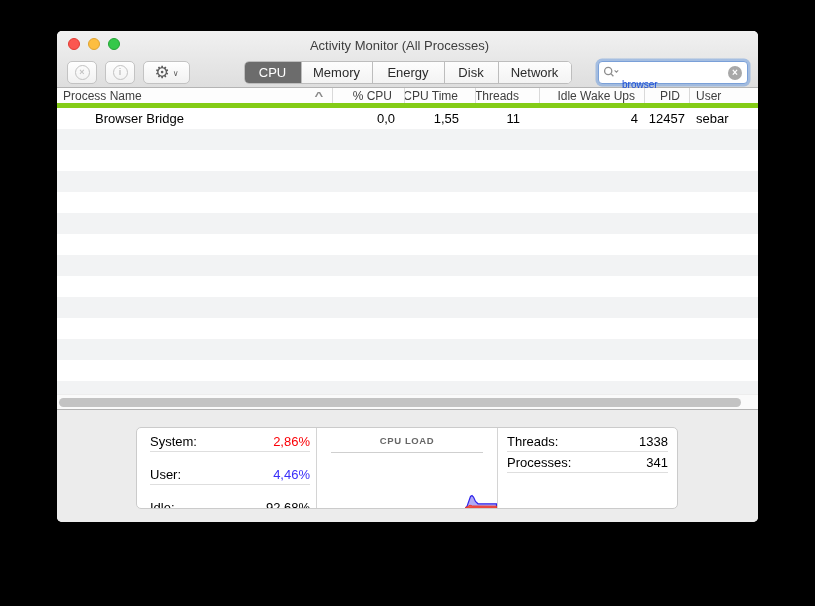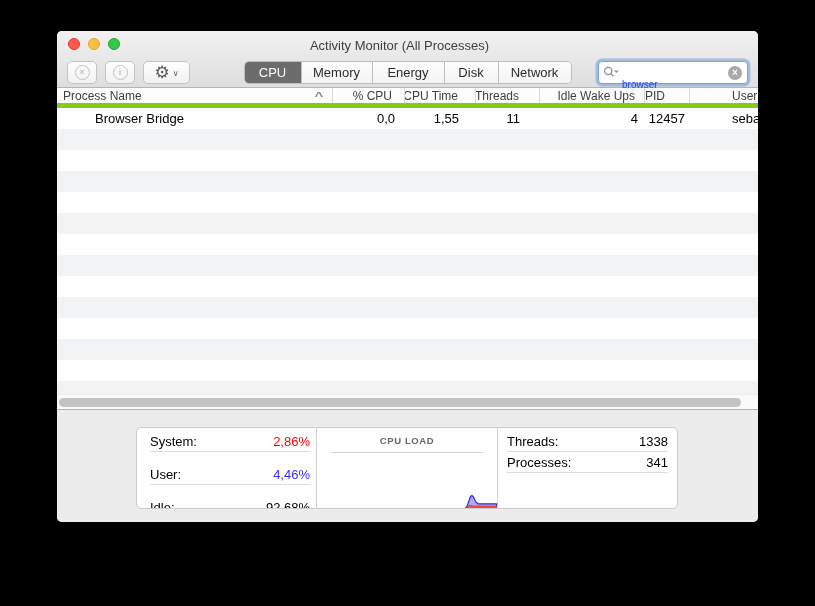--- a/index.html
+++ b/index.html
@@ -68,26 +68,26 @@
   .clear-btn {
     width: 14px; height: 14px; border-radius: 50%; background: #a8a8a8; color: #fff;
     font-size: 10px; font-weight: bold; line-height: 14px; text-align: center; flex: 0 0 14px; cursor: default;
   }
 
   
   .thead { height: 20px; flex: 0 0 20px; display: flex; background: #fdfdfd; border-bottom: 5px solid #84cc16; font-size: 12px; color: #3f3f3f; }
   .th { display: flex; align-items: center; border-right: 1px solid #d9d9d9; height: 100%; white-space: nowrap; overflow: hidden; }
   .th:last-child { border-right: none; }
   .c0 { width: 276px; } .c1 { width: 72px; } .c2 { width: 71px; } .c3 { width: 64px; }
-  .c4 { width: 105px; } .c5 { width: 45px; } .c6 { flex: 1; margin-left: 36px; }
+  .c4 { width: 105px; } .c5 { width: 45px; } .c6 { flex: 1; }
   .th.c0 { padding-left: 6px; }
   .sort-caret { margin-left: auto; padding-right: 8px; color: #8a8a8a; font-size: 10px; font-weight: bold; transform: scaleX(1.5) translateY(1px); }
   .th.num { justify-content: flex-end; }
   .th.c1 { padding-right: 12px; } .th.c2 { padding-right: 17px; } .th.c3 { padding-right: 20px; }
-  .th.c4 { padding-right: 9px; } .th.c5 { padding-right: 24px; }
+  .th.c4 { padding-right: 9px; } .th.c5 { padding-right: 9px; }
   .th.c6 { padding-left: 6px; }
 
   .tbody {
     flex: 0 0 286px; height: 286px; position: relative;
     background: repeating-linear-gradient(to bottom, #ffffff 0 21px, #f2f3f4 21px 42px);
   }
   .trow { display: flex; height: 21px; align-items: center; font-size: 13px; color: #000; }
   .td { white-space: nowrap; overflow: hidden; }
   .td.c0 { padding-left: 38px; }
   .td.num { text-align: right; }

